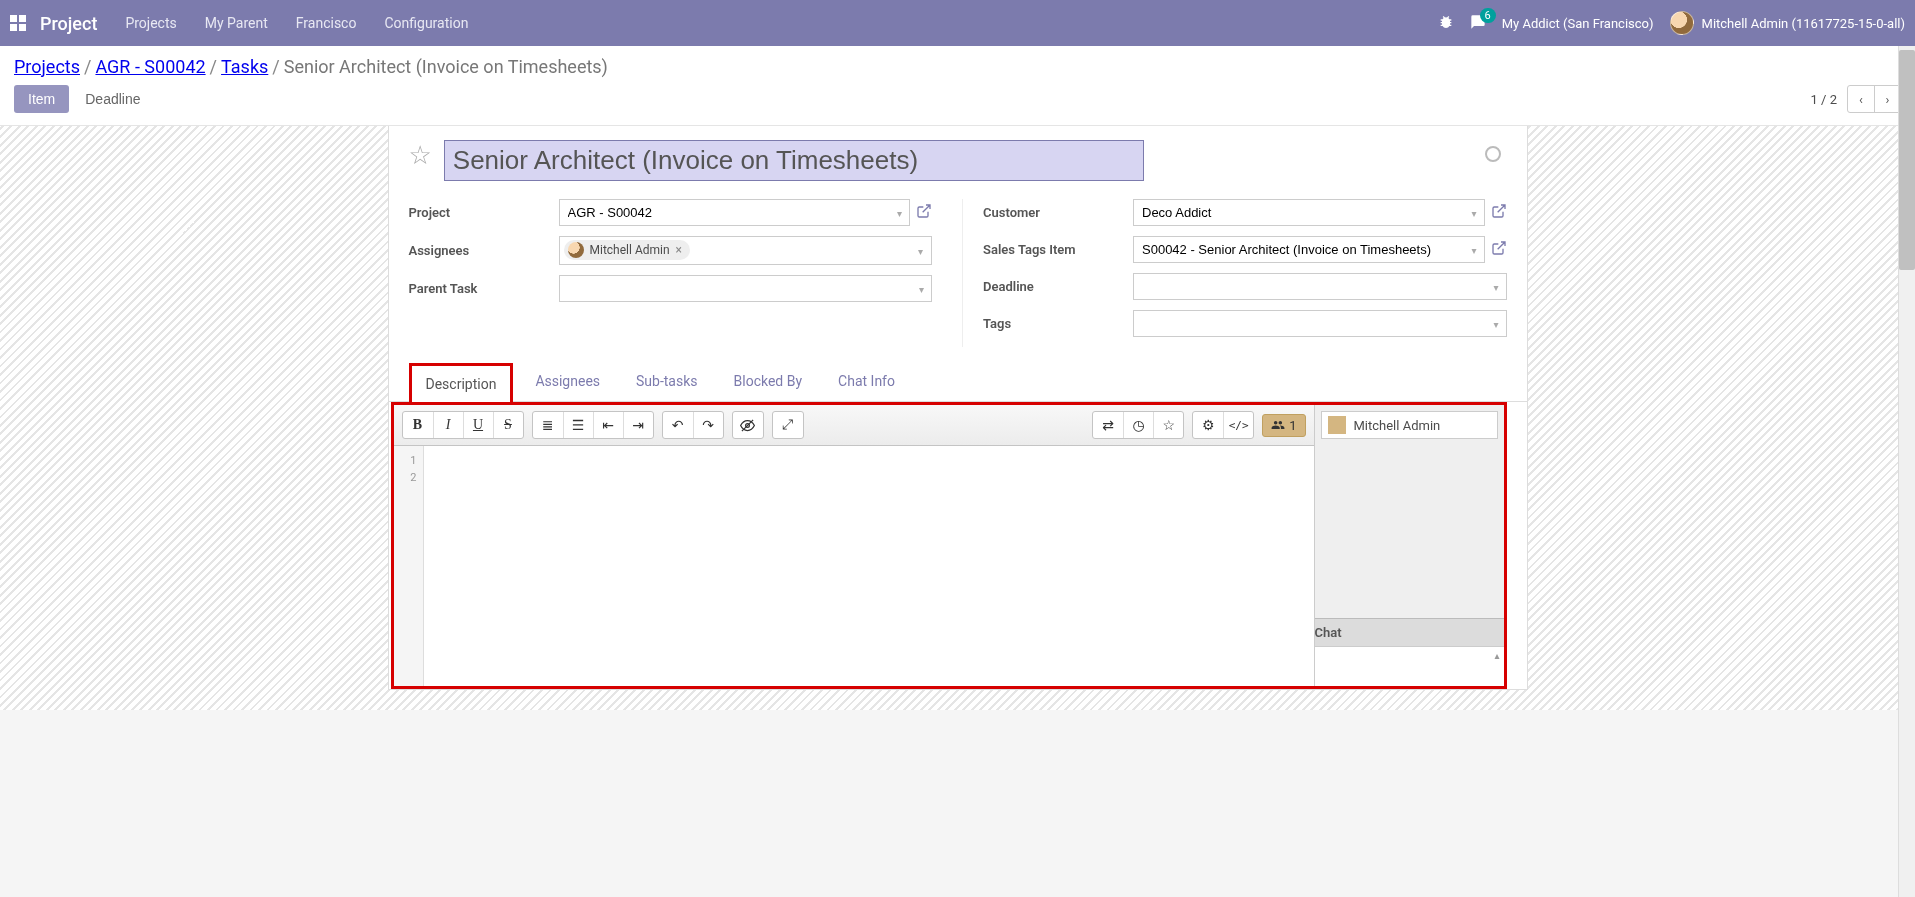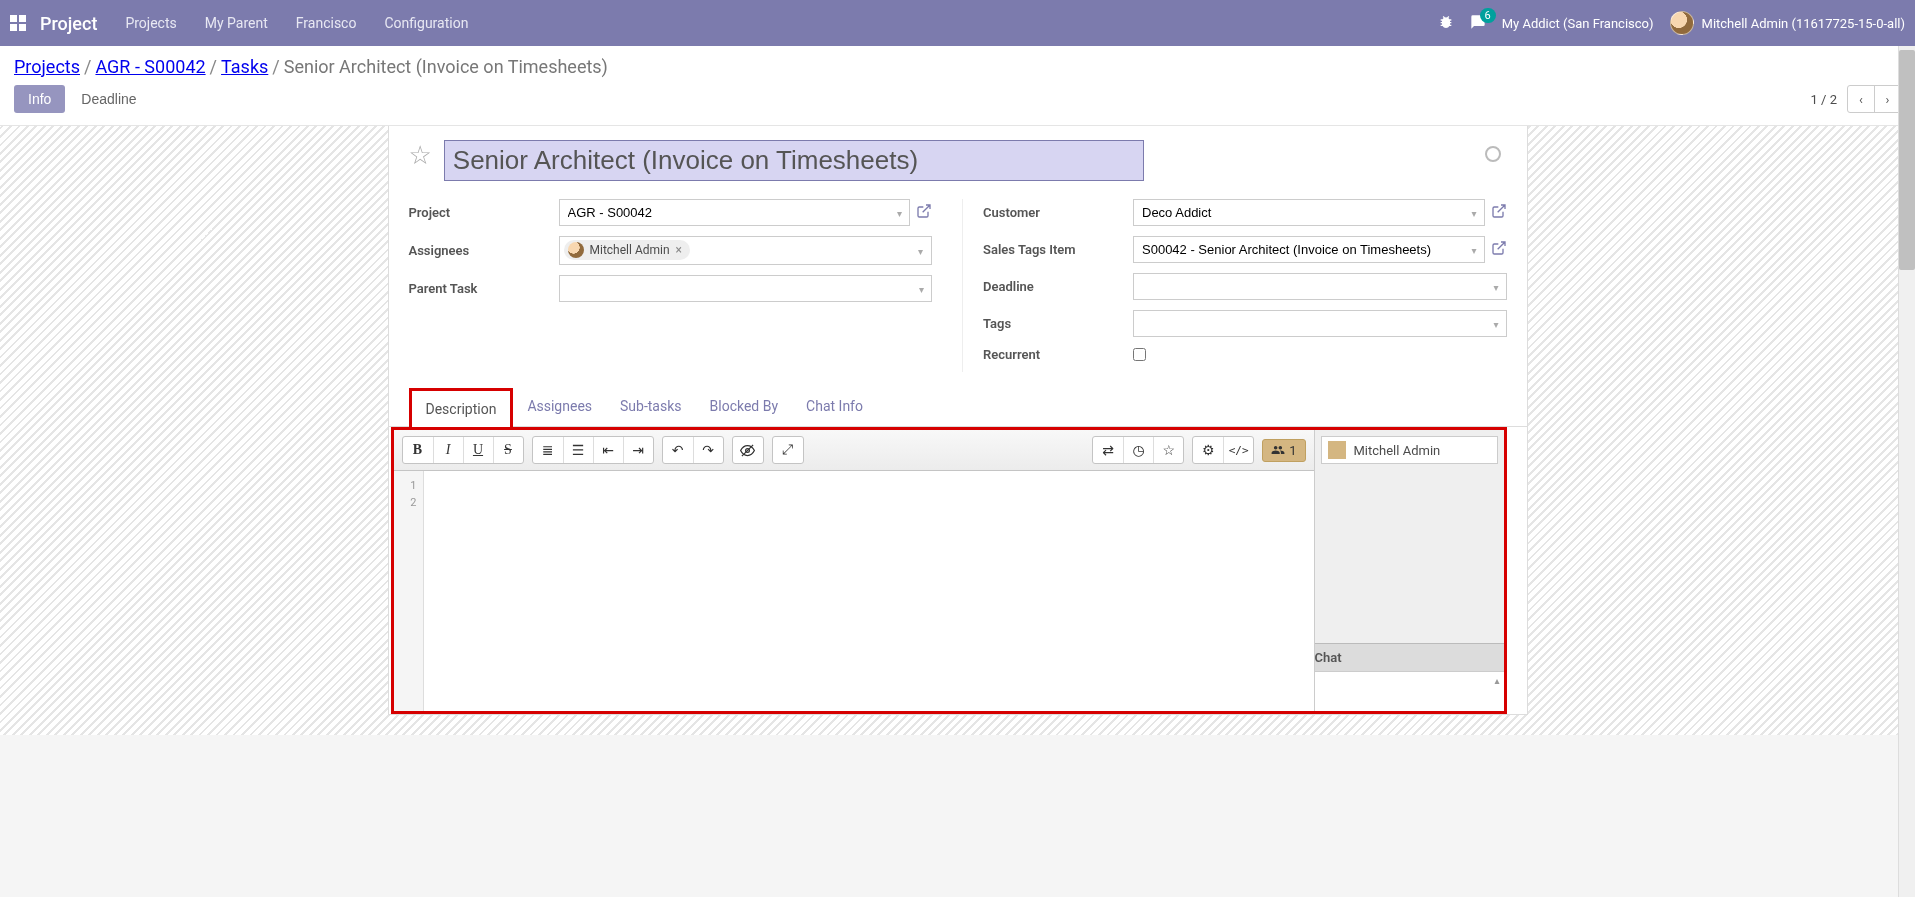--- a/index.html
+++ b/index.html
@@ -42,21 +42,21 @@
 .form-row { display:flex; margin-bottom:10px; align-items:center; }
 .form-row label { width:150px; font-weight:600; color:#555; font-size:13px; }
 .form-row .field { flex:1; position:relative; display:flex; align-items:center; gap:6px; }
 .text-input { width:100%; border:1px solid #ccc; padding:5px 22px 5px 8px; font-size:13px; background:#fff; }
 .dd-caret { position:absolute; right:8px; top:50%; transform:translateY(-50%); color:#aaa; font-size:10px; pointer-events:none; }
 .ext-link { color:#7c7bad; font-size:16px; cursor:pointer; }
 .tag-chip { display:inline-flex; align-items:center; gap:6px; background:#eee; border-radius:10px; padding:2px 8px 2px 4px; font-size:12px; }
 .tag-chip .mini-av { width:16px; height:16px; border-radius:50%; background:radial-gradient(circle at 35% 35%, #f8d7b0 40%, #916a3c 42%); }
 .tag-chip .x { color:#888; cursor:pointer; }
 
-.tabs { display:flex; padding:0 20px; border-bottom:1px solid #ddd; }
+.tabs { display:flex; gap:8px; padding:0 20px; border-bottom:1px solid #ddd; }
 .tab { padding:10px 14px; color:#7c7bad; font-size:14px; cursor:pointer; }
 .tab.active { border:3px solid #d60000; border-bottom:none; color:#555; margin-bottom:-1px; background:#fff; }
 
 .editor-box { margin:0 20px 0 2px; border:3px solid #d60000; }
 .editor { display:flex; }
 .editor-main { flex:1; }
 .toolbar { display:flex; gap:8px; padding:6px 8px; border-bottom:1px solid #c4c4c4; background:linear-gradient(#f8f8f8,#ececec); align-items:center; }
 .tool-group { display:flex; border:1px solid #c4c4c4; border-radius:3px; overflow:hidden; background:#fff; }
 .tool-btn { width:30px; height:26px; display:flex; align-items:center; justify-content:center; font-size:14px; color:#333; cursor:pointer; border-left:1px solid #ddd; font-family:Georgia,serif; }
 .tool-btn:first-child { border-left:none; }
@@ -120,21 +120,21 @@
     <a href="#">Projects</a>
       <span class="sep">/</span>
     <a href="#">AGR - S00042</a>
       <span class="sep">/</span>
     <a href="#">Tasks</a>
       <span class="sep">/</span>
     <span class="current">Senior Architect (Invoice on Timesheets)</span>
   </div>
 </div>
 <div class="control-buttons">
-  <button class="btn-save">Info</button>
+  <button class="btn-save">Item</button>
   <button class="btn-discard">Deadline</button>
   <div class="pager">
     <span>1 / 2</span>
     <div class="nav">
       <span>‹</span>
       <span>›</span>
     </div>
   </div>
 </div>
 
@@ -224,26 +224,20 @@
             </div>
           </div>
         </div>
         <div class="form-row">
           <label>Tags</label>
           <div class="field">
             <div style="position:relative; flex:1;">
               <input class="text-input" value="" style="">
               <span class="dd-caret">▾</span>
             </div>
-          </div>
-        </div>
-        <div class="form-row">
-          <label>Recurrent</label>
-          <div class="field">
-            <input type="checkbox" style="">
           </div>
         </div>
       </div>
     </div>
 
     <div class="tabs">
       <div class="tab active">Description</div>
       <div class="tab">Assignees</div>
       <div class="tab">Sub-tasks</div>
       <div class="tab">Blocked By</div>

